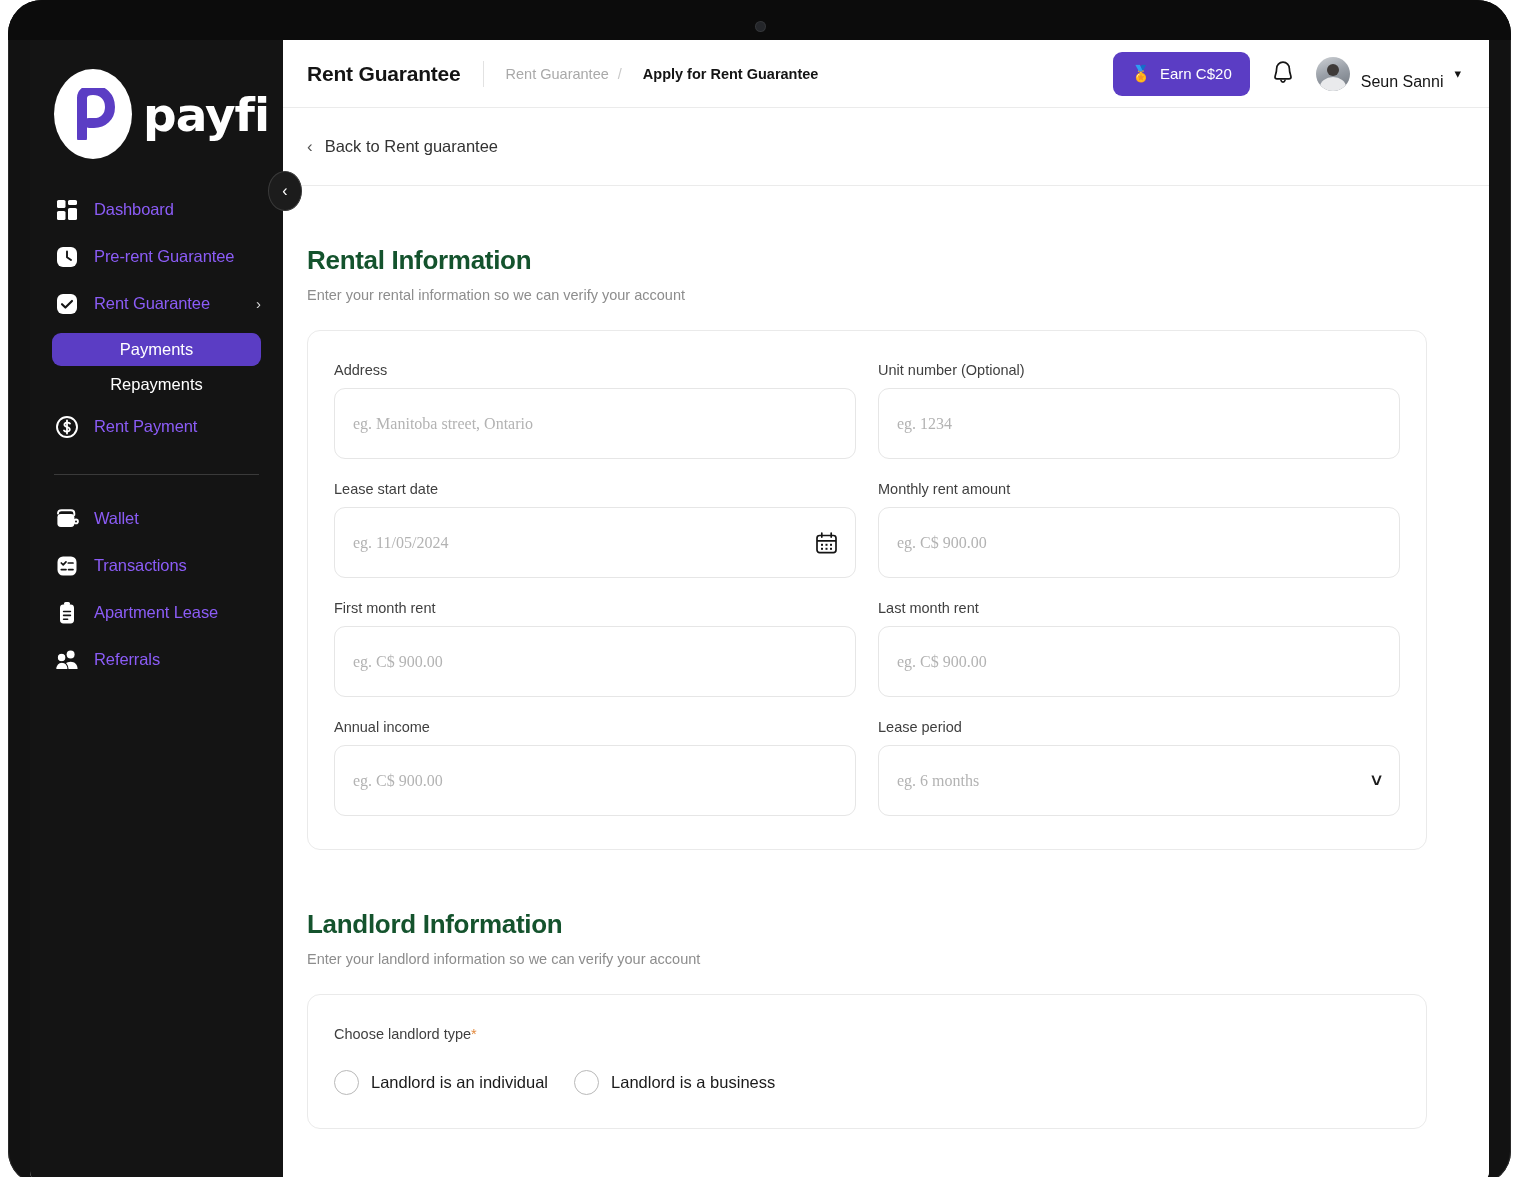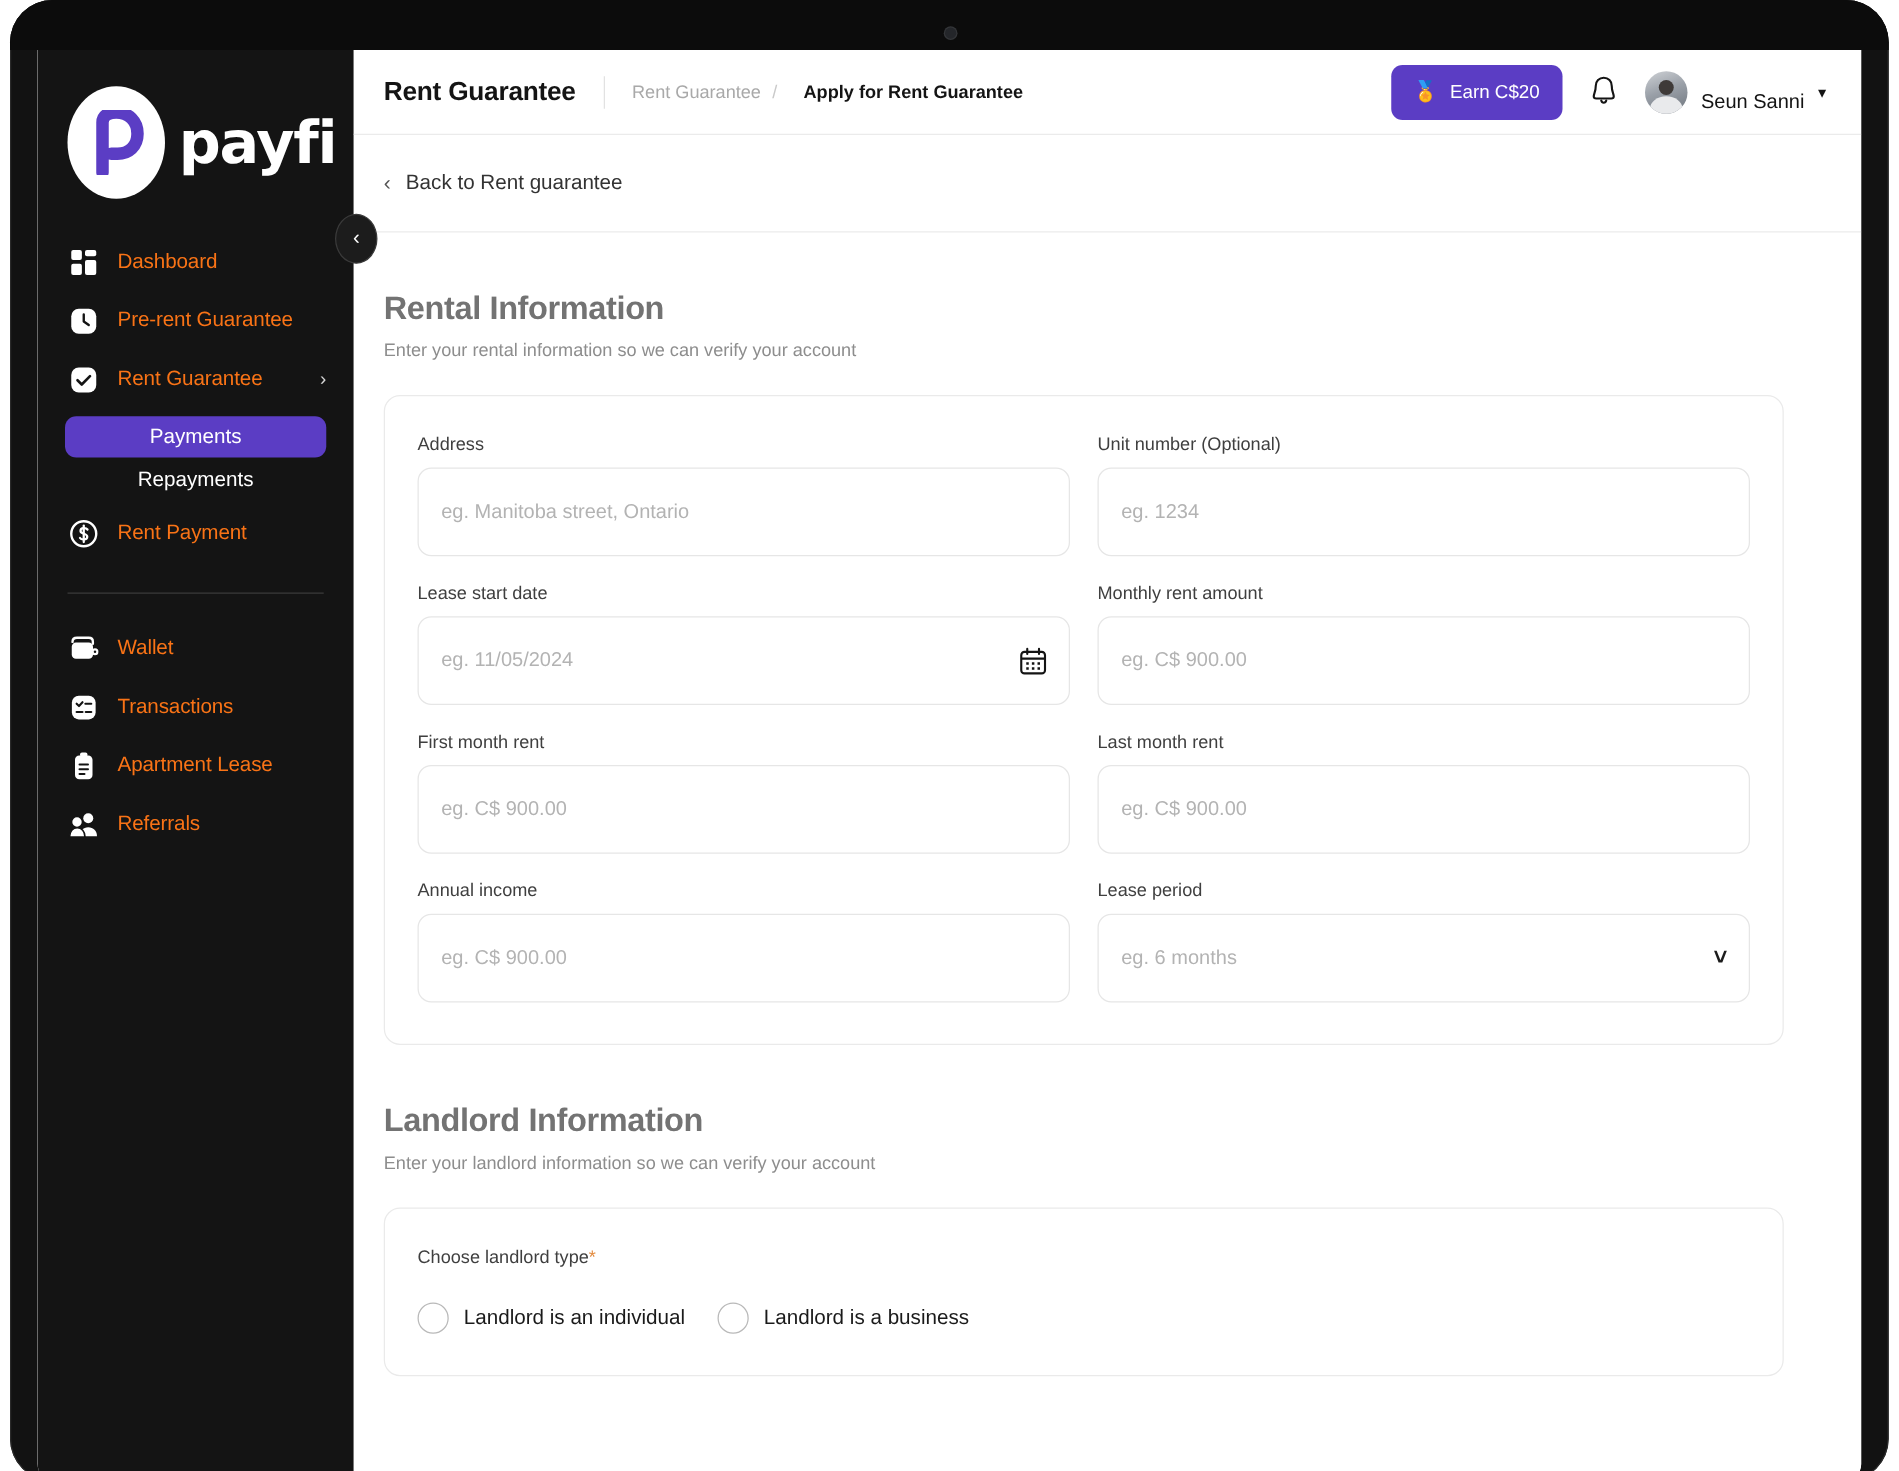--- a/index.html
+++ b/index.html
@@ -95,21 +95,21 @@
     display: flex;
     align-items: center;
     gap: 14px;
     height: 47px;
     padding: 0 22px 0 24px;
     cursor: pointer;
     position: relative;
   }
   .nav-item .nav-label {
     font-size: 16.5px;
-    color: #f97316;
+    color: #8b5cf6;
     white-space: nowrap;
     letter-spacing: -0.1px;
   }
   .nav-icon {
     width: 26px; height: 26px;
     flex: 0 0 26px;
     display: flex;
     align-items: center;
     justify-content: center;
   }
@@ -291,23 +291,23 @@
   
   #content {
     padding: 0 62px 0 24px;
     height: calc(100% - 146px);
     overflow: hidden;
   }
 
   .section-title {
     font-size: 26px;
     font-weight: 700;
-    color: #737373;
+    color: #14532d;
     letter-spacing: -0.3px;
-    margin-top: 45px;
+    margin-top: 59px;
   }
   .section-sub {
     font-size: 14.5px;
     color: #8d8d8d;
     margin-top: 11px;
   }
 
   .card {
     margin-top: 27px;
     border: 1px solid #eaeaea;
@@ -330,21 +330,21 @@
   .field-wrap { position: relative; }
   .field-input {
     width: 100%;
     height: 71px;
     border: 1px solid #e6e6e6;
     border-radius: 11px;
     background: #ffffff;
     padding: 0 18px;
     font-size: 16px;
     color: #141414;
-    font-family: Liberation Sans, sans-serif;
+    font-family: Liberation Serif, serif;
     outline: none;
   }
   .field-input::placeholder { color: #b3b3b3; }
   .field-input.with-icon { padding-right: 72px; }
 
   .field-affix {
     position: absolute;
     right: 18px;
     top: 50%;
     transform: translateY(-50%);

